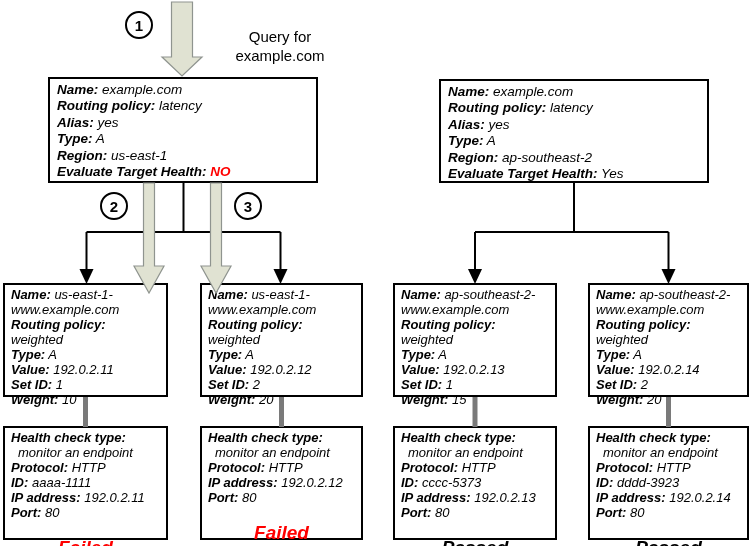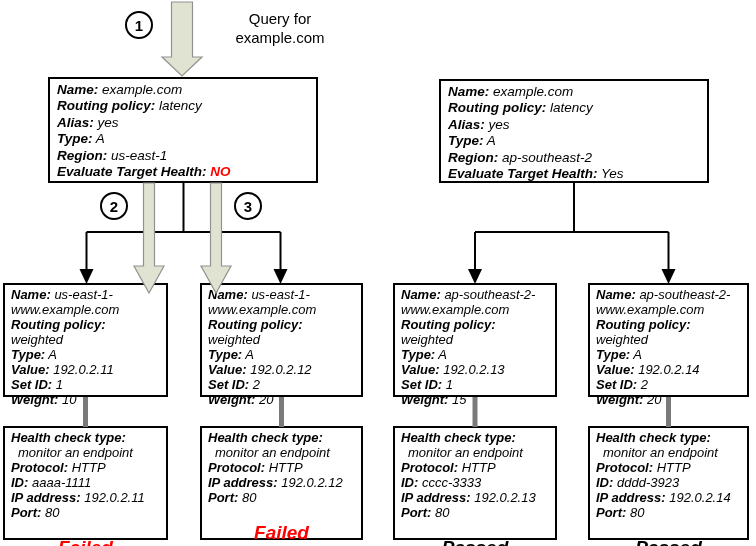--- a/index.html
+++ b/index.html
@@ -54,21 +54,21 @@
     background: #ffffff;
     display: flex;
     align-items: center;
     justify-content: center;
     font-size: 15px;
     font-weight: bold;
     z-index: 3;
   }
   .query-label {
     position: absolute;
-    left: 210px; top: 9px;
+    left: 210px; top: 27px;
     width: 140px;
     text-align: center;
     font-size: 15px;
     line-height: 19px;
     z-index: 3;
   }
 </style>
 </head>
 <body>
 
@@ -193,21 +193,21 @@
     <div><b>Protocol:</b> <span>HTTP</span></div>
     <div><b>IP address:</b> <span>192.0.2.12</span></div>
     <div><b>Port:</b> <span>80</span></div>
     <div class="status" style="color: rgb(255, 0, 0);">Failed</div>
   </div>
 
   <div class="box" style="left:393px; top:426px; width:164px; height:114px;">
     <div><b>Health check type:</b></div>
     <div class="indent">monitor an endpoint</div>
     <div><b>Protocol:</b> <span>HTTP</span></div>
-    <div><b>ID:</b> <span>cccc-3333</span></div>
+    <div><b>ID:</b> <span>cccc-5373</span></div>
     <div><b>IP address:</b> <span>192.0.2.13</span></div>
     <div><b>Port:</b> <span>80</span></div>
     <div class="status" style="color: rgb(0, 0, 0);">Passed</div>
   </div>
 
   <div class="box" style="left:588px; top:426px; width:161px; height:114px;">
     <div><b>Health check type:</b></div>
     <div class="indent">monitor an endpoint</div>
     <div><b>Protocol:</b> <span>HTTP</span></div>
     <div><b>ID:</b> <span>dddd-3923</span></div>

